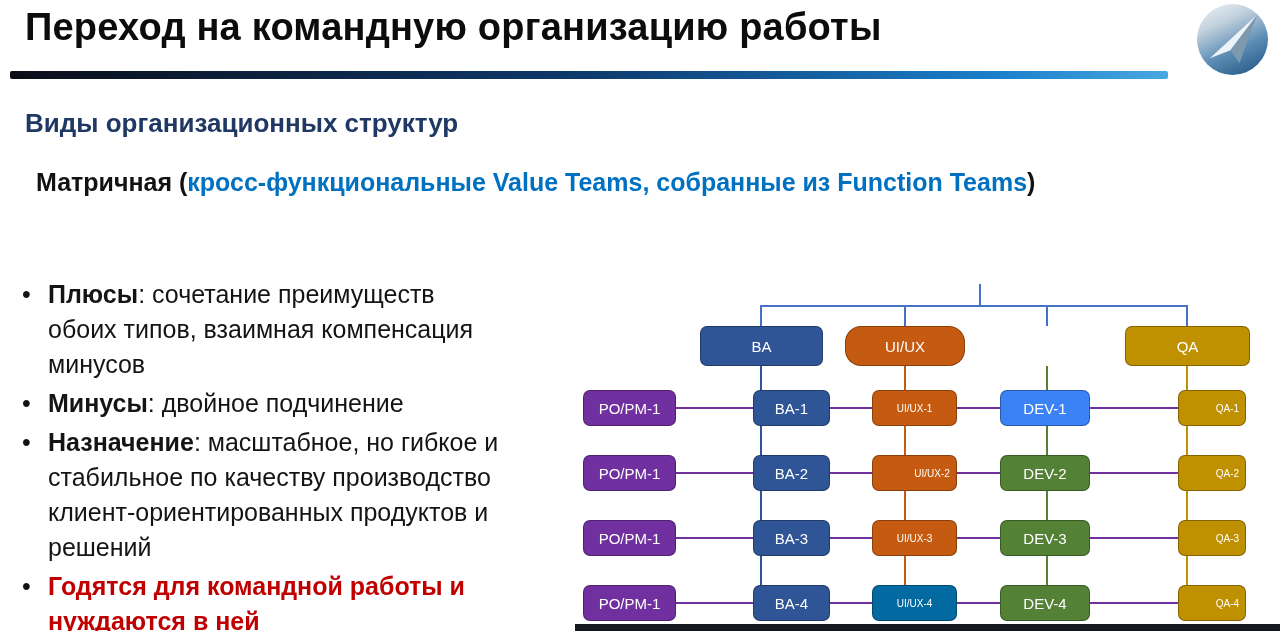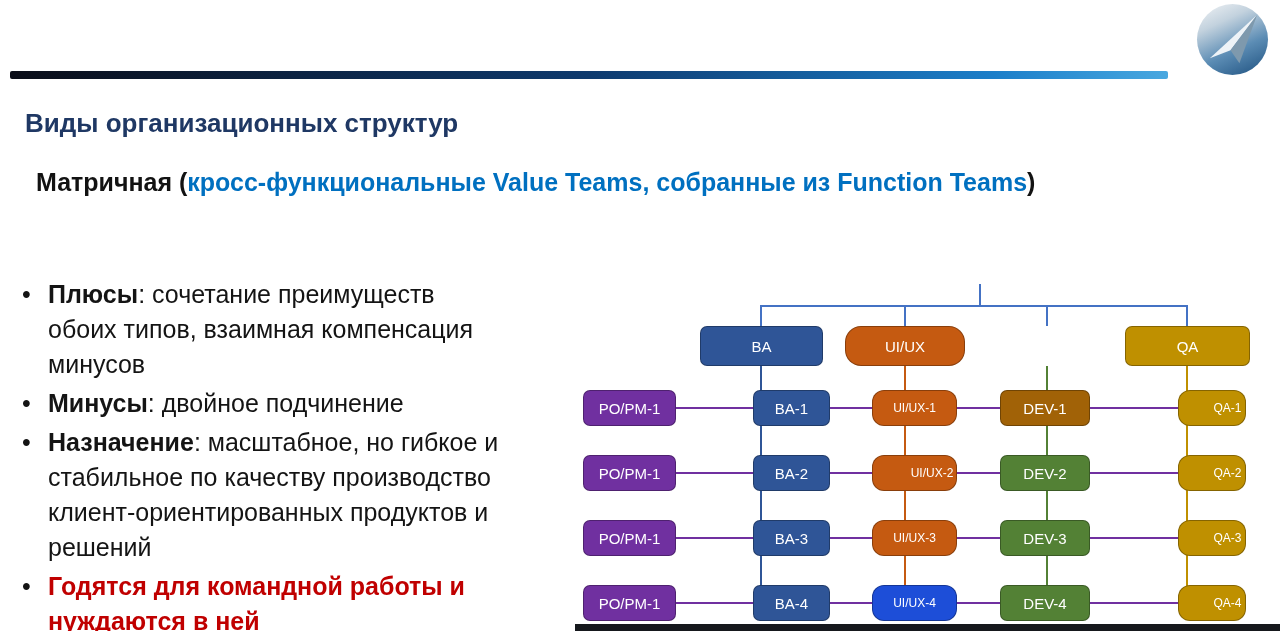--- a/index.html
+++ b/index.html
@@ -37,21 +37,21 @@
   .b{font-weight:700;}
   .red{color:#C00000;font-weight:700;}
 
   
   .diagram{position:absolute;left:0;top:0;width:1280px;height:631px;pointer-events:none;}
   .box{
     position:absolute;z-index:2;display:flex;align-items:center;justify-content:center;
     color:#fff;border-radius:7px;border:1px solid rgba(0,0,0,.30);box-sizing:border-box;
     font-size:15px;text-align:center;
   }
-  .box.small{font-size:12px;border-radius:12px;}
+  .box.small{font-size:10px;}
   .line{position:absolute;z-index:1;}
 
   .n-root{left:797px;top:246px;width:367px;height:38px;font-size:14.5px;}
   .h0{left:700px;top:326px;width:123px;height:40px;}
   .h1{left:845px;top:326px;width:120px;height:40px;}
   .h2{left:985px;top:326px;width:124px;height:40px;}
   .h3{left:1125px;top:326px;width:125px;height:40px;}
 
   .po{left:583px;width:93px;height:36px;}
   .c0{left:753px;width:77px;height:36px;}
@@ -69,20 +69,21 @@
   .rowline{left:628px;width:584px;height:2px;}
   .rl0{top:407px;} .rl1{top:472px;} .rl2{top:537px;} .rl3{top:602px;}
 
   .bottom-strip{position:absolute;left:575px;top:624px;width:705px;height:7px;background:#16181d;}
 </style>
 </head>
 <body>
 
 <div class="slide">
 
+  <h1 class="title">Переход на командную организацию работы</h1>
   <div class="rule"></div>
 
   <div class="logo">
     <svg viewBox="0 0 72 72">
       <path d="M13 55 L61 11 L34 47 Z" fill="#eef3f7"></path>
       <path d="M34 47 L61 11 L43 60 Z" fill="#7e99ad"></path>
     </svg>
   </div>
 
   <div class="section">Виды организационных структур</div>
@@ -126,36 +127,36 @@
     <div class="line rowline rl3" style="background: rgb(112, 48, 160);"></div>
 
 
     <div class="box h0" style="background: rgb(47, 85, 151);">BA</div>
     <div class="box h1" style="background: rgb(197, 90, 17); border-radius: 16px;">UI/UX</div>
     <div class="box h3" style="background: rgb(191, 144, 0);">QA</div>
 
     <div class="box po r0" style="background: rgb(112, 48, 160);">PO/PM-1</div>
     <div class="box c0 r0" style="background: rgb(47, 85, 151);">BA-1</div>
     <div class="box c1 r0 small" style="background: rgb(197, 90, 17);">UI/UX-1</div>
-    <div class="box c2 r0" style="background: #a16207;">DEV-1</div>
+    <div class="box c2 r0" style="background: #3b82f6;">DEV-1</div>
     <div class="box c3 r0 small" style="background: rgb(191, 144, 0);">QA-1</div>
 
     <div class="box po r1" style="background: rgb(112, 48, 160);">PO/PM-1</div>
     <div class="box c0 r1" style="background: rgb(47, 85, 151);">BA-2</div>
     <div class="box c1 r1 small" style="background: rgb(197, 90, 17); padding-left: 35px;">UI/UX-2</div>
     <div class="box c2 r1" style="background: rgb(83, 129, 53);">DEV-2</div>
     <div class="box c3 r1 small" style="background: rgb(191, 144, 0);">QA-2</div>
 
     <div class="box po r2" style="background: rgb(112, 48, 160);">PO/PM-1</div>
     <div class="box c0 r2" style="background: rgb(47, 85, 151);">BA-3</div>
     <div class="box c1 r2 small" style="background: rgb(197, 90, 17);">UI/UX-3</div>
     <div class="box c2 r2" style="background: rgb(83, 129, 53);">DEV-3</div>
     <div class="box c3 r2 small" style="background: rgb(191, 144, 0);">QA-3</div>
 
     <div class="box po r3" style="background: rgb(112, 48, 160);">PO/PM-1</div>
     <div class="box c0 r3" style="background: rgb(47, 85, 151);">BA-4</div>
-    <div class="box c1 r3 small" style="background: #1d4ed8; text-align: right;">UI/UX-4</div>
+    <div class="box c1 r3 small" style="background: #0369a1; text-align: right;">UI/UX-4</div>
     <div class="box c2 r3" style="background: rgb(83, 129, 53);">DEV-4</div>
     <div class="box c3 r3 small" style="background: rgb(191, 144, 0);">QA-4</div>
   </div>
 
   <div class="bottom-strip"></div>
 </div>
 
 </body></html>

